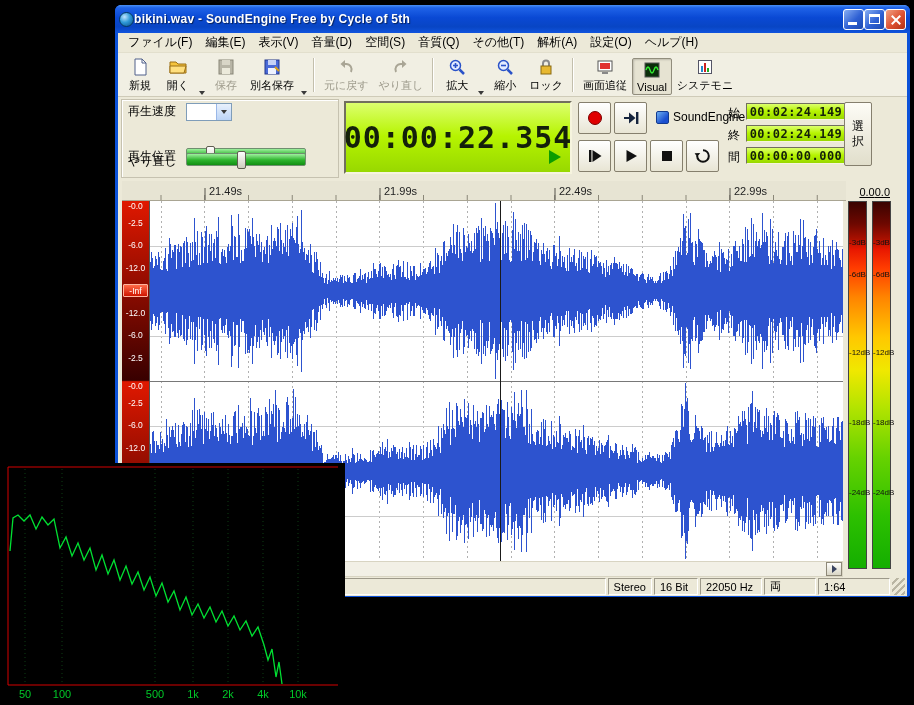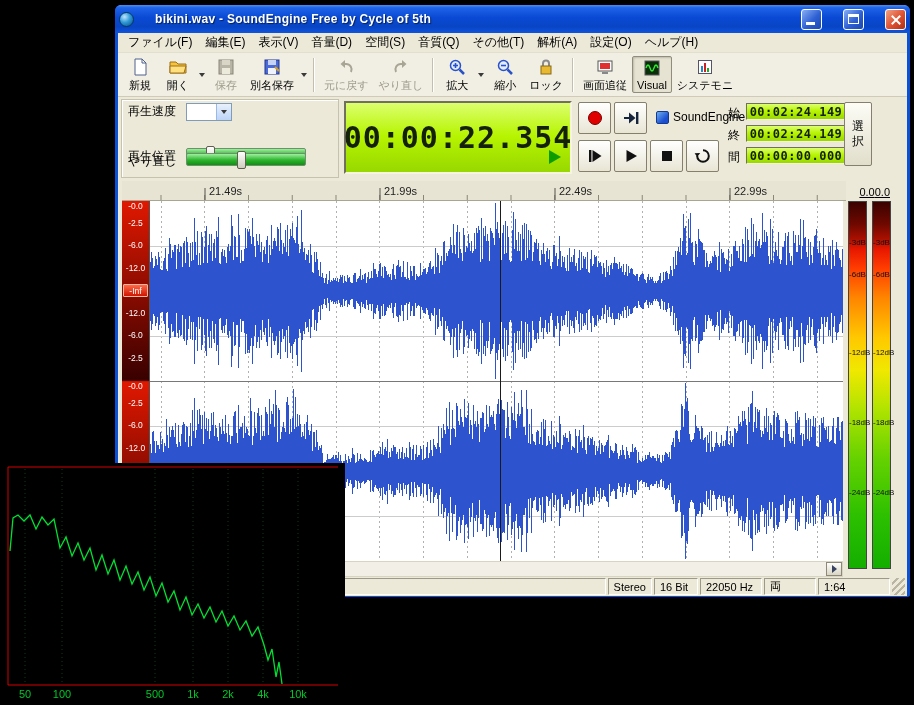--- a/index.html
+++ b/index.html
@@ -2,21 +2,21 @@
 <html><head>
 <meta charset="utf-8">
 <style>
   *{margin:0;padding:0;box-sizing:border-box;}
   html,body{width:914px;height:705px;background:#000;font-family:"Liberation Sans",sans-serif;}
   #stage{position:absolute;left:0;top:0;width:914px;height:705px;background:#000;overflow:hidden;}
 
   
   .win{position:absolute;left:115px;top:5px;width:795px;height:592px;background:#ece9d8;
        border:3px solid #0b51d8;border-top:none;border-radius:6px 6px 3px 3px;}
-  .titlebar{display:flex;align-items:center;gap:21px;height:24px;padding:14px 4px;margin:0 -3px;
+  .titlebar{display:flex;align-items:center;gap:0;height:24px;padding:14px 4px;margin:0 -3px;
        background:linear-gradient(180deg,#4a90f4 0%,#1f63e8 10%,#0a49d4 45%,#0845c4 78%,#1054de 100%);
        border-radius:6px 6px 0 0;}
   .app-icon{width:15px;height:15px;border-radius:50%;
        background:radial-gradient(circle at 35% 30%,#bfe4ff 0%,#2f9ad8 45%,#074a86 100%);
        border:1px solid #063a60;flex:0 0 auto;}
   .title-text{flex:1;color:#fff;font-size:12px;font-weight:bold;white-space:nowrap;overflow:hidden;
        text-shadow:1px 1px 1px rgba(0,0,0,.55);letter-spacing:.3px;}
   .tb-btn{width:21px;height:21px;border:1px solid #fff;border-radius:3px;position:relative;flex:0 0 auto;}
   .tb-btn.minb,.tb-btn.maxb{background:linear-gradient(135deg,#87aef2 0%,#2e60d4 55%,#1c48ae 100%);}
   .tb-btn.closeb{background:linear-gradient(135deg,#f2a183 0%,#dd5031 55%,#b03015 100%);}
@@ -24,21 +24,21 @@
   .g-max{position:absolute;left:4px;top:4px;width:11px;height:10px;border:1px solid #fff;border-top:3px solid #fff;}
   .g-x1,.g-x2{position:absolute;left:4px;top:9px;width:12px;height:2px;background:#fff;}
   .g-x1{transform:rotate(45deg);} .g-x2{transform:rotate(-45deg);}
 
   
   .menubar{display:flex;align-items:center;gap:1px;height:20px;padding:0 4px;background:#ece9d8;font-size:12px;border-bottom:1px solid #e2dfcd;}
   .menu-item{padding:2px 6px;white-space:nowrap;}
 
   
   .toolbar{display:flex;align-items:center;height:44px;padding:1px 3px;background:#f1efe3;border-bottom:1px solid #cfcbb8;}
-  .tool-grp{display:flex;align-items:center;height:41px;}
+  .tool-grp{display:flex;align-items:flex-end;height:41px;}
   .tool-btn{display:flex;flex-direction:column;align-items:center;justify-content:center;gap:1px;
        min-width:38px;padding:1px 4px;font-size:11px;color:#000;border:1px solid transparent;border-radius:2px;white-space:nowrap;}
   .tool-btn.pressed{background:#e6e3d2;border:1px solid #918d7d;box-shadow:inset 1px 1px 2px rgba(0,0,0,.18);}
   .tool-btn.disabled{color:#9d9a8b;}
   .tool-drop{display:flex;align-items:center;justify-content:center;width:10px;}
   .drop{width:0;height:0;border-left:3px solid transparent;border-right:3px solid transparent;border-top:4px solid #3a3a3a;}
   .tool-sep{width:2px;height:34px;margin:0 4px;border-left:1px solid #c3bfac;border-right:1px solid #fff;}
   .ticon{width:20px;height:20px;display:block;}
   .ticon svg{display:block;}
 

